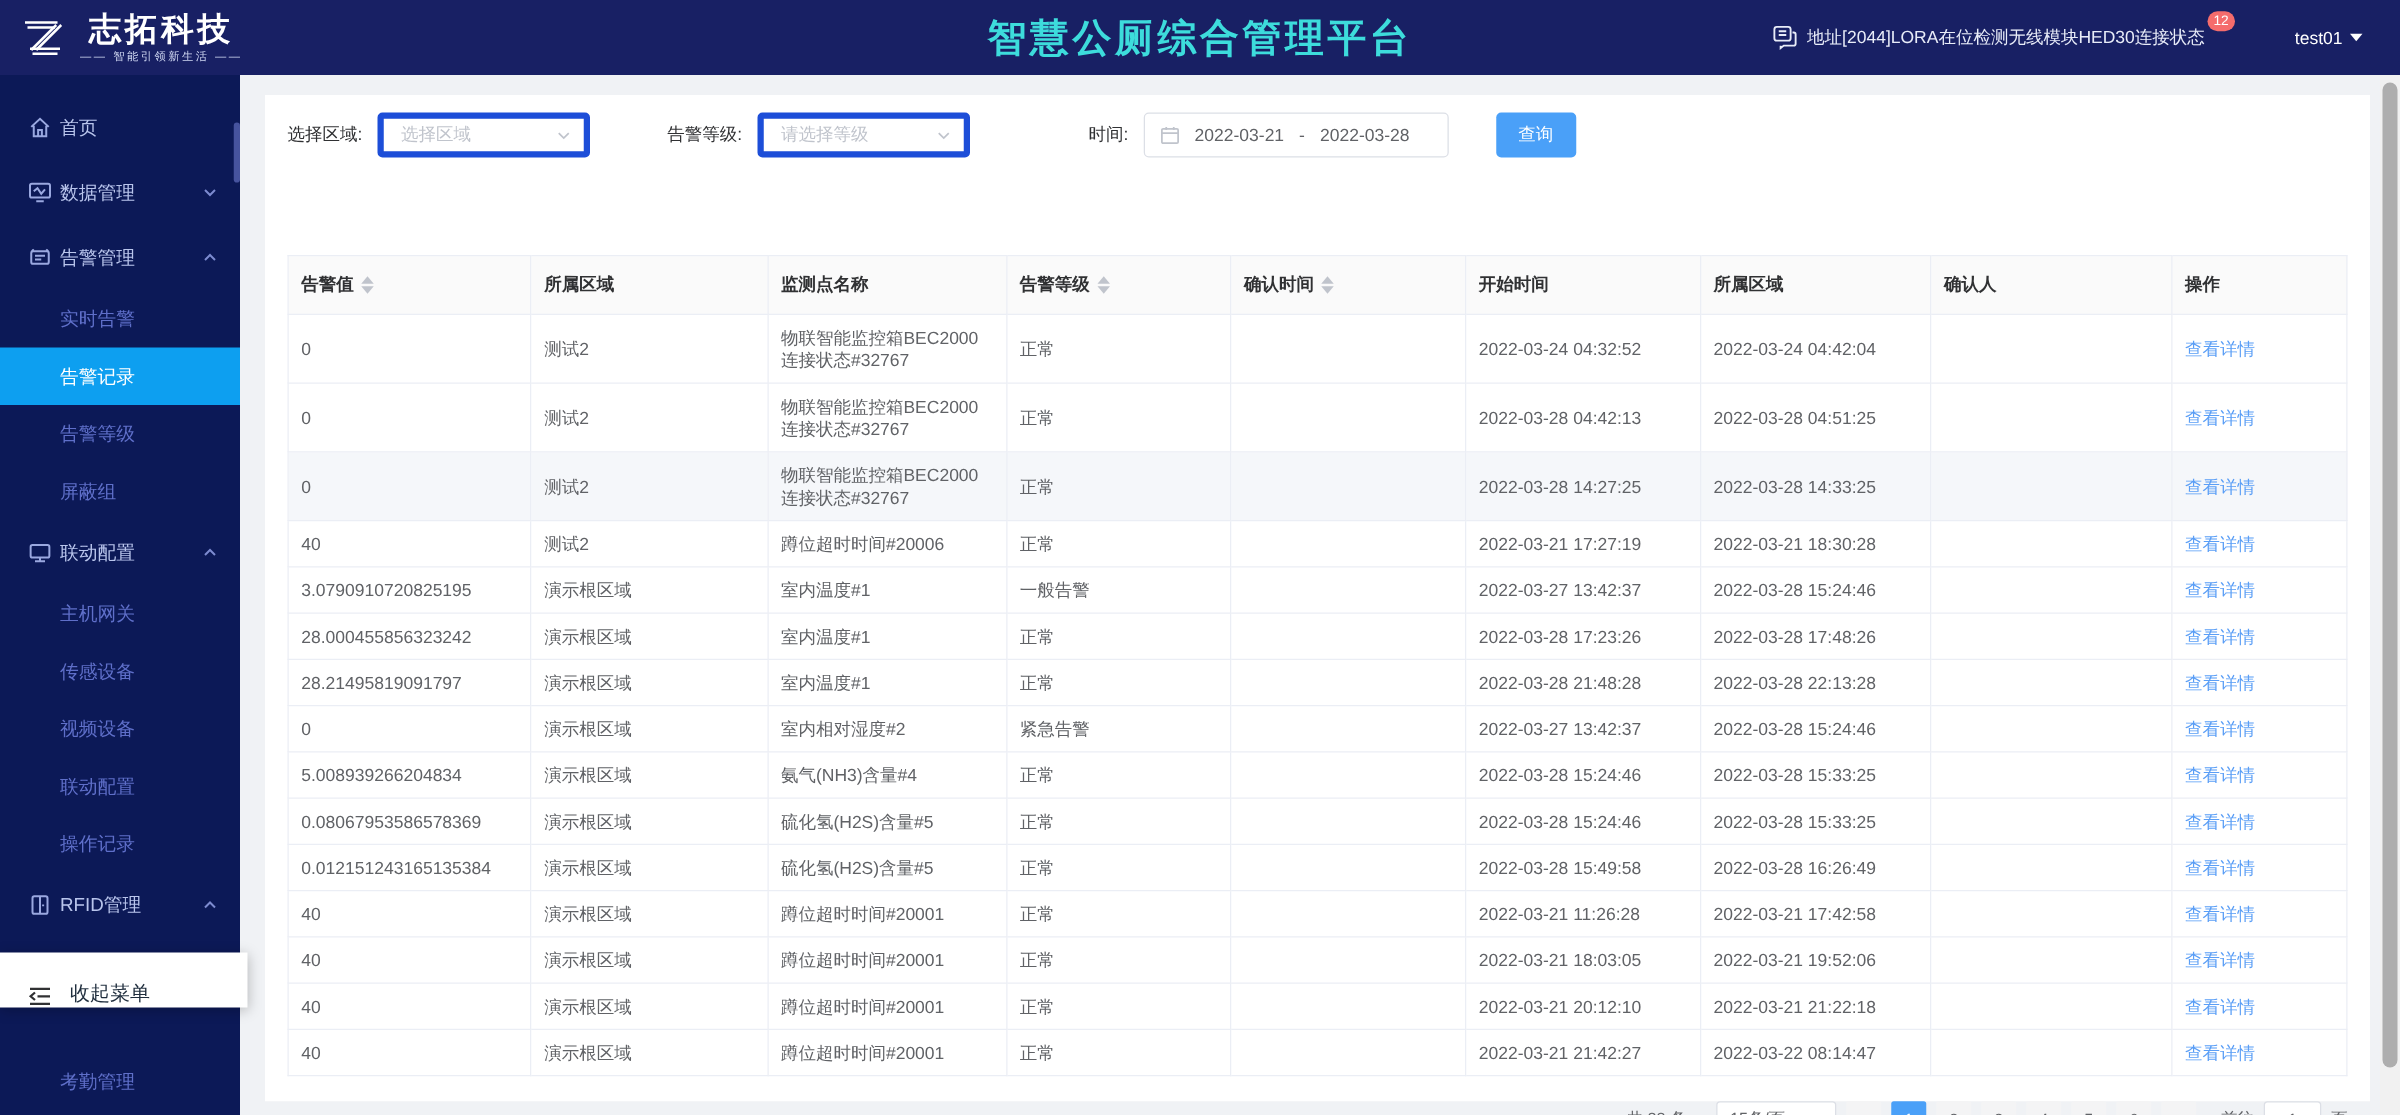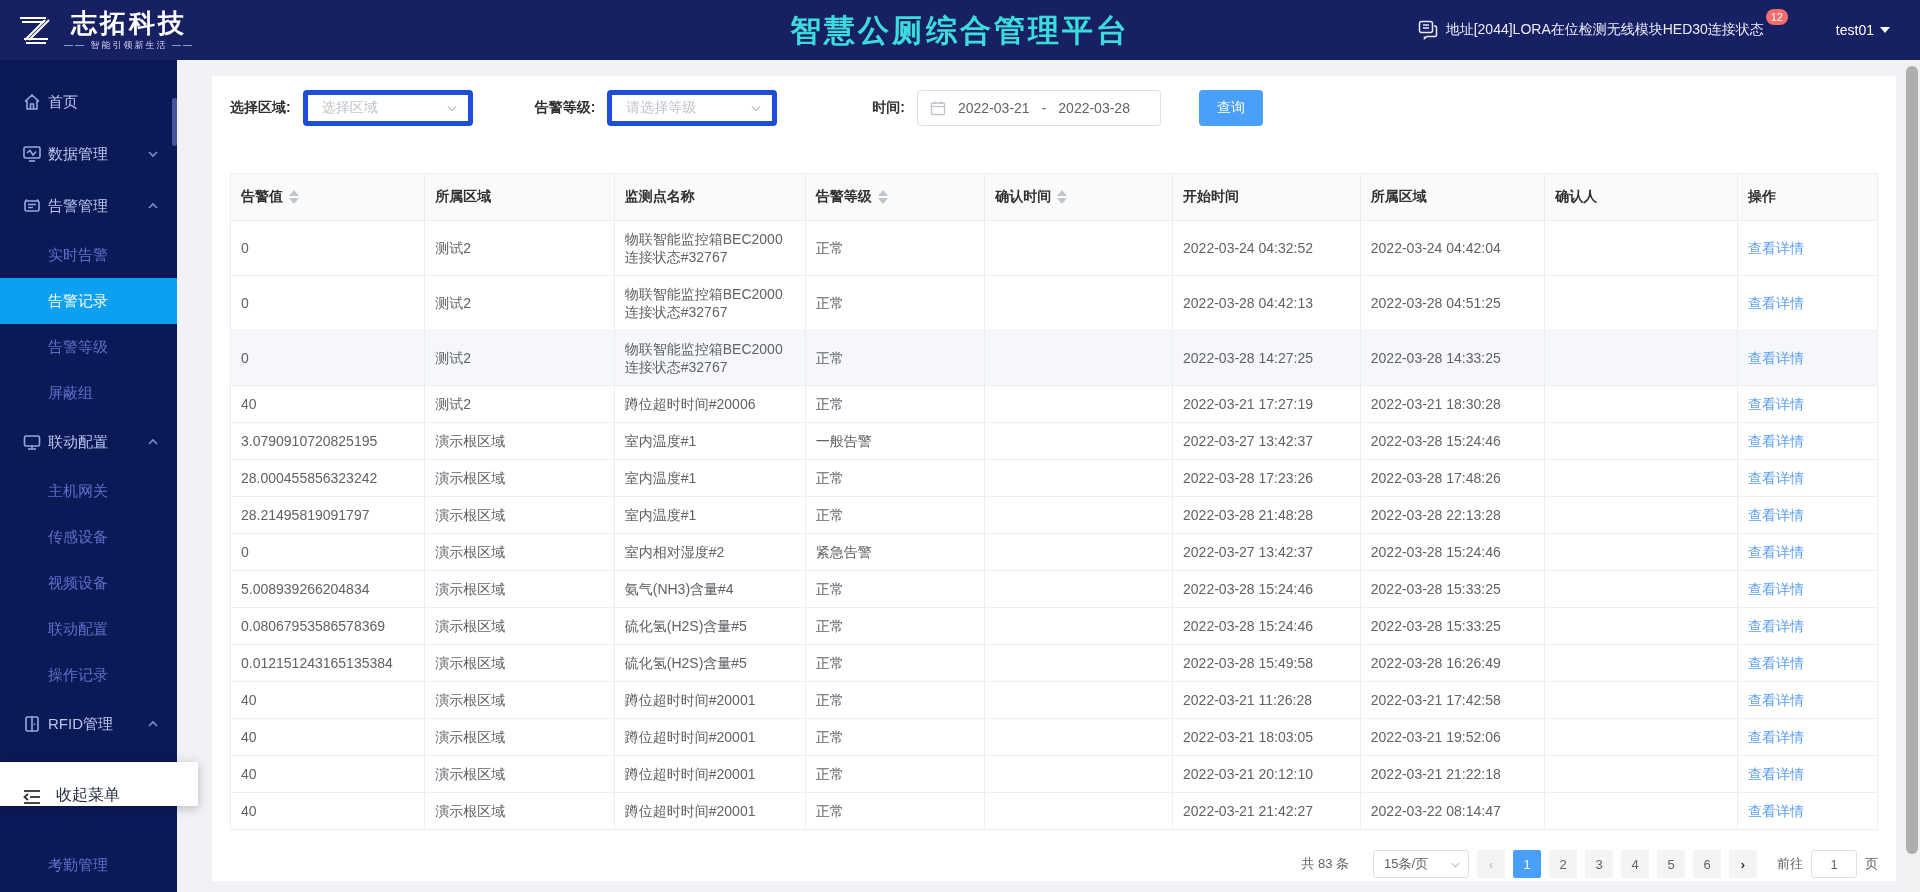--- a/index.html
+++ b/index.html
@@ -16,55 +16,55 @@
   .app-title { position:absolute; left:50%; transform:translateX(-50%); top:10px;
                color:var(--title,#3ddcdc); font-size:31px; font-weight:bold; letter-spacing:3px; }
   .header-right { margin-left:auto; display:flex; align-items:center; padding-right:30px; }
   .notif { position:relative; display:flex; align-items:center; gap:8px; color:#e8ecf8; font-size:14px; cursor:pointer; }
   .badge { position:absolute; right:-24px; top:-11px; background:var(--badge,#f56c6c); color:#fff;
            font-size:11px; line-height:16px; min-width:22px; text-align:center; border-radius:9px; padding:0 4px; }
   .user { display:flex; align-items:center; gap:6px; color:#fff; font-size:14px; margin-left:72px; cursor:pointer; }
   .caret-down { width:0; height:0; border-left:5px solid transparent; border-right:5px solid transparent; border-top:6px solid #fff; }
 
   
-  .sidebar { position:absolute; top:60px; left:0; width:177px; bottom:0;
+  .sidebar { position:absolute; top:60px; left:0; width:192px; bottom:0;
              background:var(--sidebar_bg,#0c1957); z-index:10; padding-top:16px; }
   .m-item { position:relative; height:52px; display:flex; align-items:center; color:#b9c5ec; font-size:15px; cursor:pointer; }
   .m-item .mi-icon { position:absolute; left:22px; width:20px; height:20px; color:#9aa8e0; }
   .m-item .mi-label { padding-left:48px; }
   .m-item .chev { position:absolute; right:18px; width:12px; height:12px; color:#7d8bd0; }
   .m-sub { position:relative; height:46px; display:flex; align-items:center; color:#5f6fc9; font-size:15px; cursor:pointer; }
   .m-sub .mi-label { padding-left:48px; }
   .m-sub.active { background:var(--accent,#0d9ff0); color:#fff; }
   .m-spacer { height:46px; }
   .sb-thumb { position:absolute; right:0; top:38px; width:5px; height:48px; background:#46539e; border-radius:3px; }
   .collapse-bar { position:absolute; left:0; top:762px; width:198px; height:44px; background:#fff;
                   box-shadow:0 2px 10px rgba(0,0,0,.25); display:flex; align-items:flex-end; gap:14px;
                   padding-left:22px; color:#1f2d3d; font-size:16px; z-index:15; cursor:pointer; }
 
   
   .card { position:absolute; left:212px; top:76px; width:1684px; bottom:11px; background:#fff; padding:14px 18px 0 18px; }
 
   
   .filters { display:flex; align-items:center; height:36px; margin-top:0; }
-  .f-label { font-size:14px; font-weight:bold; color:#303133; margin-right:12px; white-space:nowrap; }
+  .f-label { font-size:14px; font-weight:normal; color:#303133; margin-right:12px; white-space:nowrap; }
   .sel { position:relative; width:170px; height:36px; border:5px solid #1d4ed8; border-radius:4px;
          display:flex; align-items:center; padding:0 30px 0 14px; background:#fff; cursor:pointer; }
   .sel .ph { color:#c0c4cc; font-size:14px; }
   .sel .chev { position:absolute; right:10px; width:12px; height:12px; color:#c0c4cc; }
   .gap1 { width:62px; } .gap2 { width:95px; }
   .date-range { display:flex; align-items:center; gap:12px; width:244px; height:36px; border:1px solid #dcdfe6;
                 border-radius:4px; padding:0 12px; background:#fff; cursor:pointer; }
   .date-range .cal { width:16px; height:16px; color:#c0c4cc; flex:none; }
   .date-range span { font-size:14px; color:#606266; white-space:nowrap; }
   .btn-query { margin-left:38px; width:64px; height:36px; background:var(--primary,#4aa0f8); border:none; border-radius:4px;
                color:#fff; font-size:14px; cursor:pointer; font-family:"Liberation Sans",sans-serif; }
 
   
-  table { width:100%; border-collapse:collapse; table-layout:fixed; margin-top:47px; }
+  table { width:100%; border-collapse:collapse; table-layout:fixed; margin-top:78px; }
   thead th { height:47px; background:#fafafa; border:1px solid #ebeef5; font-size:14px; color:#303133;
              text-align:left; padding:0 10px; font-weight:bold; }
   .th-inner { display:flex; align-items:center; gap:6px; }
   tbody td { border:1px solid #ebeef5; font-size:14px; color:#606266; padding:9px 10px; line-height:18px;
              vertical-align:middle; word-break:break-all; background:#fff; }
   tr.hl td { background:#f5f7fa; }
   td.op a { color:var(--link,#5a9ef6); text-decoration:none; cursor:pointer; }
   .carets { display:inline-flex; flex-direction:column; gap:2px; cursor:pointer; }
   .carets i { width:0; height:0; border-left:5px solid transparent; border-right:5px solid transparent; display:block; }
   .carets .up { border-bottom:6px solid #c0c4cc; }

